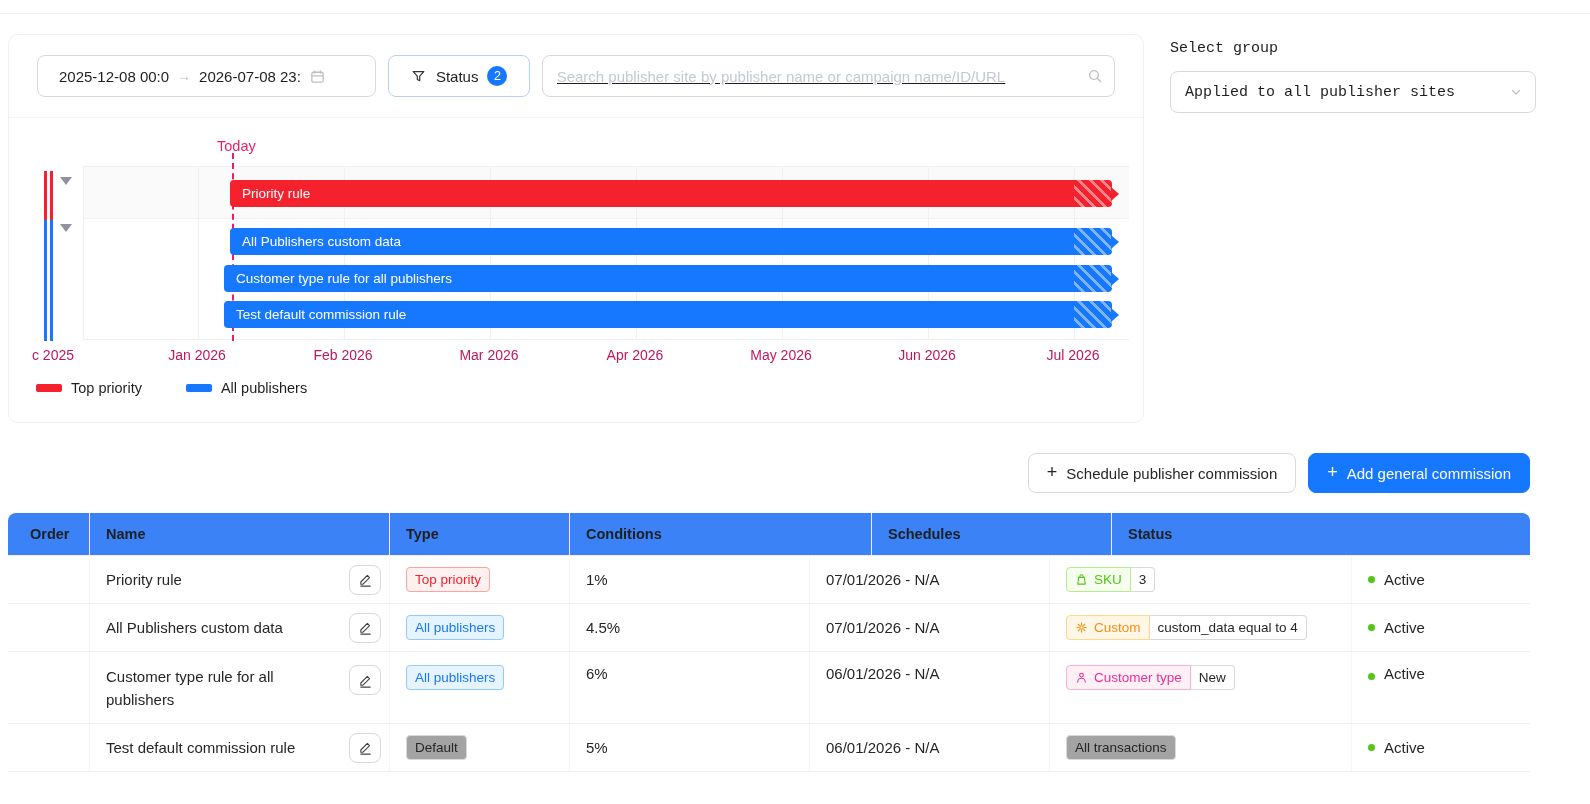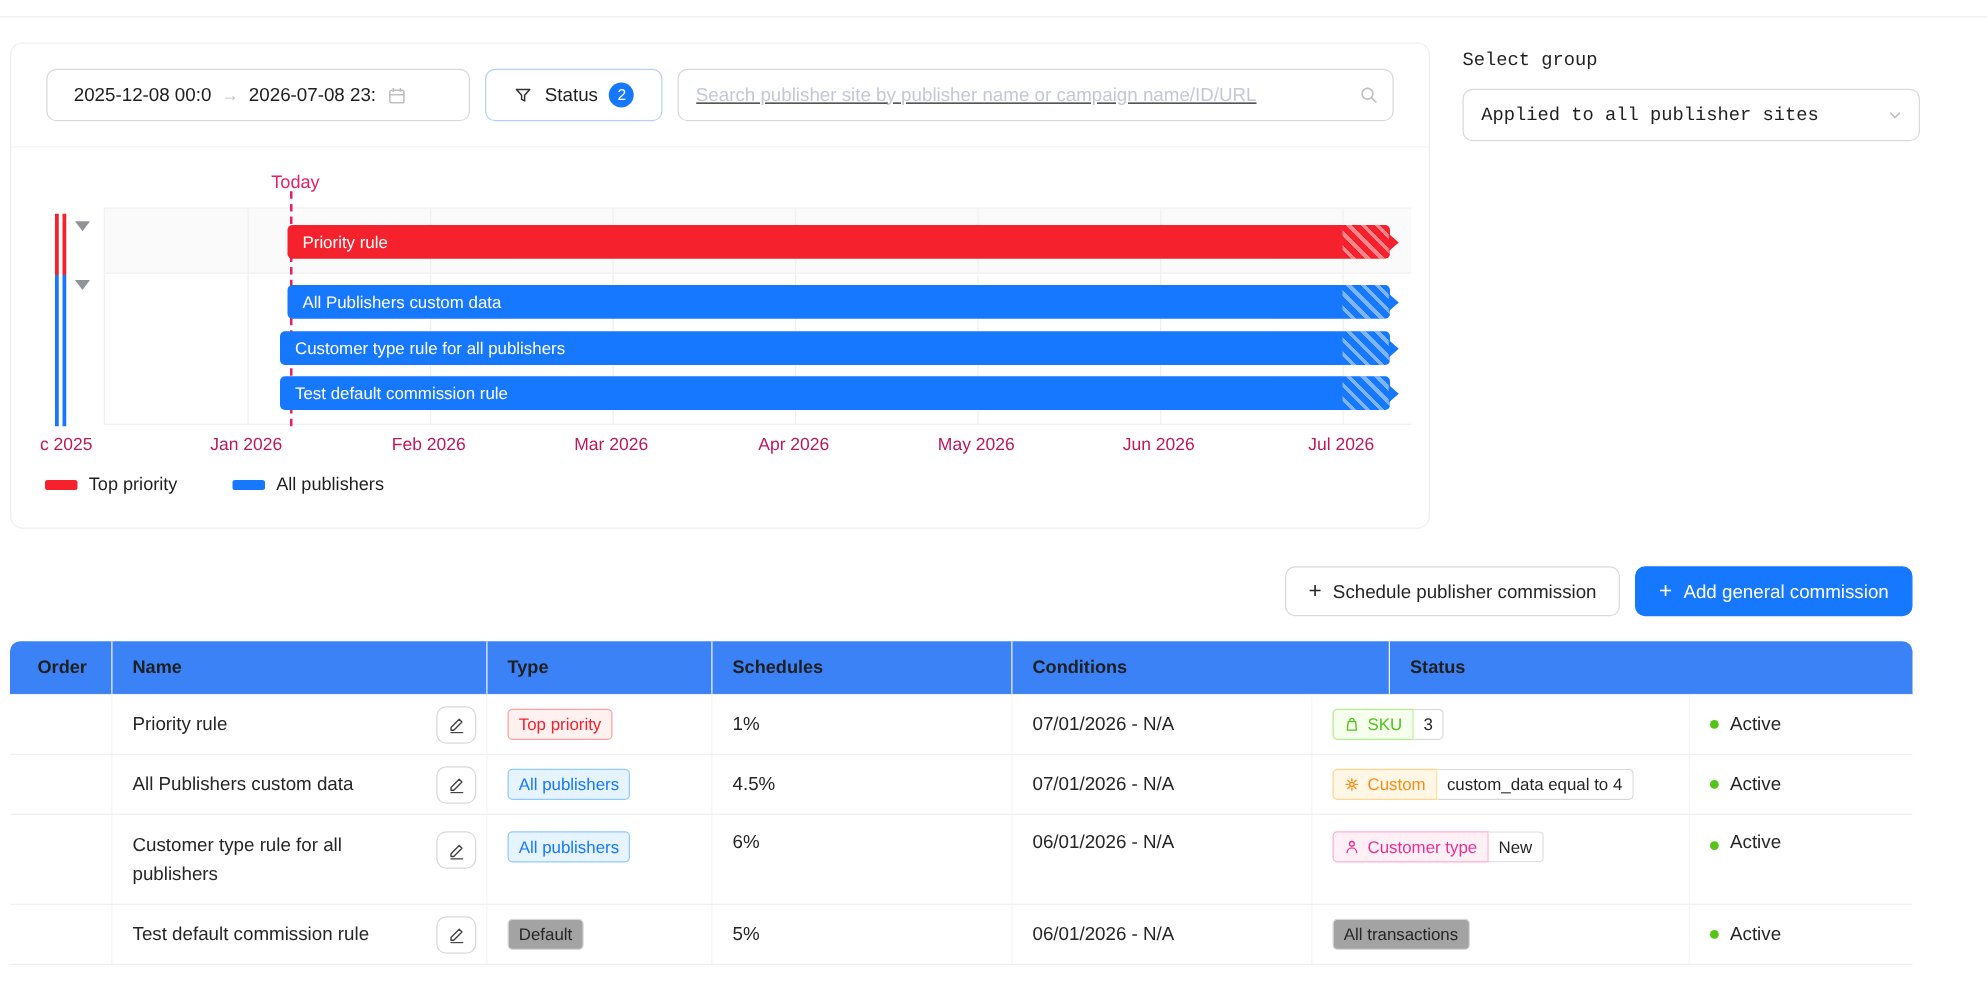--- a/index.html
+++ b/index.html
@@ -246,22 +246,22 @@
     <span class="plus">+</span>
     <span>Add general commission</span>
   </button>
 </div>
 
 <div class="table">
   <div class="thead">
     <div class="th c-order">Order</div>
     <div class="th c-name">Name</div>
     <div class="th c-type">Type</div>
+    <div class="th c-cond">Conditions</div>
     <div class="th c-sched">Schedules</div>
-    <div class="th c-cond">Conditions</div>
     <div class="th c-status">Status</div>
   </div>
 
   <div class="trow">
     <div class="td c-order">
         <span class="drag"><span class="dots"></span></span>
       </div>
     <div class="td c-name">
       <span class="nm">Priority rule</span>
       <button class="edit">

